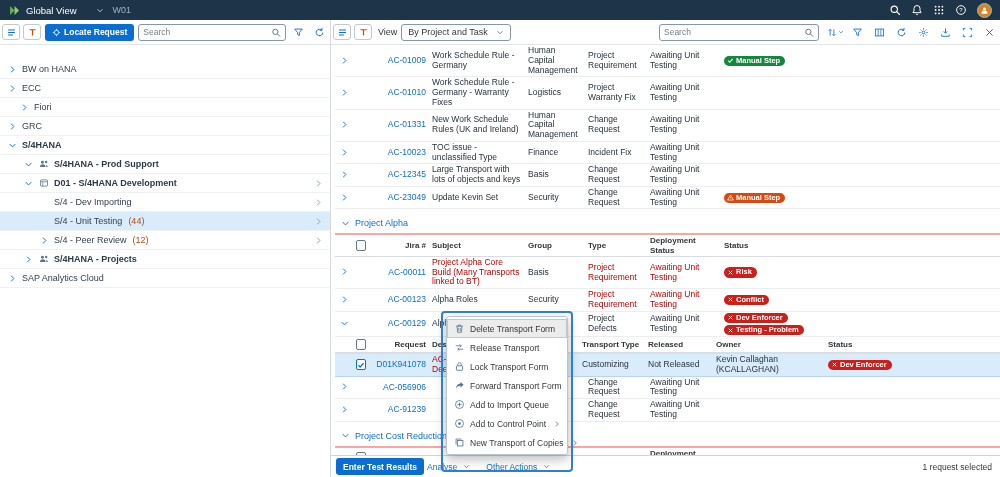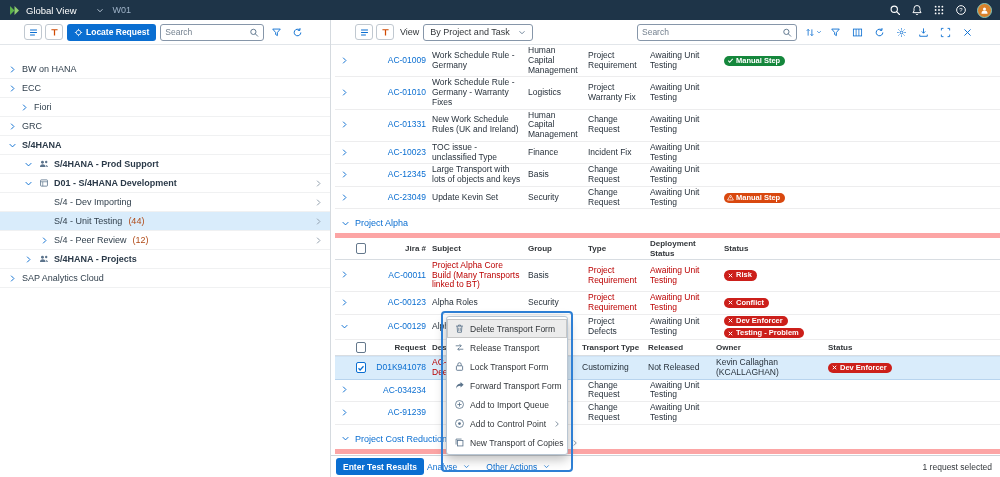--- a/index.html
+++ b/index.html
@@ -16,21 +16,21 @@
   .shell-sys{color:#9fb3c8;margin-left:4px}
   .shell-right{display:flex;align-items:center;gap:9px}
   .shellic{display:inline-flex;width:13px;height:13px;color:#fff;cursor:pointer}
   .shellic svg{width:12px;height:12px}
   .avatar{width:15px;height:15px;border-radius:50%;background:#d9822b;display:inline-flex;align-items:center;justify-content:center;color:#fff;border:1px solid #7fc7c0}
   .avatar svg{width:9px;height:9px}
   
   .body{flex:1;display:flex;min-height:0}
   .lpanel{width:331px;flex:none;border-right:1px solid #d5dadf;display:flex;flex-direction:column;background:#fff}
   .rpanel{flex:1;display:flex;flex-direction:column;min-width:0}
-  .tbar{height:25px;flex:none;border-bottom:1px solid #e2e6ea;display:flex;align-items:center;gap:4px;padding:0 24px;background:#fff}
+  .tbar{height:25px;flex:none;border-bottom:1px solid #e2e6ea;display:flex;align-items:center;gap:4px;padding:0 2px;background:#fff}
   .viewbtn{width:18px;height:16px;border:1px solid #c0c8d0;border-radius:3px;display:inline-flex;align-items:center;justify-content:center;background:#fff;cursor:pointer;flex:none}
   .viewbtn svg{width:10px;height:10px}
   .btn-primary{background:var(--accent,#0a6ed1);color:#fff;border:none;border-radius:3px;height:17px;padding:0 7px;font-size:8.5px;font-weight:bold;display:inline-flex;align-items:center;gap:3px;cursor:pointer;flex:none;font-family:inherit}
   .btn-primary .ic{color:#fff}
   .search{display:inline-flex;align-items:center;border:1px solid #8696a9;border-radius:3px;height:17px;padding:0 4px;background:#fff;flex:1;min-width:0}
   .search input{border:none;outline:none;flex:1;min-width:0;font-size:8.5px;font-family:inherit;color:#28323c;background:transparent}
   .search input::placeholder{color:#74818f}
   .search .ic{color:#5b738b}
   .rpanel .search{flex:0 0 160px}
   .icbtn{display:inline-flex;align-items:center;justify-content:center;width:17px;height:16px;color:var(--accent,#0a6ed1);cursor:pointer;flex:none}
@@ -69,21 +69,21 @@
   .redtx{color:var(--red_text,#bb0000)}
   .badges{display:flex;flex-direction:column;align-items:flex-start;gap:2px}
   .badge{display:inline-flex;align-items:center;gap:2px;padding:1px 5px 1px 3px;border-radius:8px;color:#fff;font-size:7.5px;font-weight:bold;white-space:nowrap;line-height:1.1}
   .badge.positive{background:var(--positive,#15873c)}
   .badge.warning{background:var(--warning,#d9480f)}
   .badge.negative{background:var(--negative,#cc1f1a)}
   .bic{display:inline-flex;width:7px;height:7px}
   .bic svg{width:7px;height:7px}
   .rowchev{color:var(--accent,#0a6ed1);cursor:pointer}
   .rowchev svg{width:9px;height:9px}
-  .stitle{display:flex;align-items:center;gap:4px;color:var(--accent,#0a6ed1);padding:8px 4px 4px 4px;border-bottom:5px solid #fca5a5;cursor:pointer}
+  .stitle{display:flex;align-items:center;gap:4px;color:var(--accent,#0a6ed1);padding:8px 4px 4px 4px;border-bottom:2px solid #fca5a5;cursor:pointer}
   .stitle .chev{color:var(--accent,#0a6ed1)}
   .stitle .chev svg{width:9px;height:9px}
   .cbx{display:inline-flex;width:11px;height:11px;border:1px solid #64788c;border-radius:2px;background:#fff;align-items:center;justify-content:center;cursor:pointer}
   .cbx.on{border-color:var(--accent,#0a6ed1);color:var(--accent,#0a6ed1)}
   .cbx svg{width:8px;height:8px}
   .cbc{display:flex;justify-content:flex-start}
   .selrow{background:var(--selected_row,#d9ecfb);border-bottom:1px solid #b8d4ee;border-top:1px solid #cfe3f5}
   
   .fbar{height:22px;flex:none;border-top:1px solid #cfd4d9;display:flex;align-items:center;padding:0 8px 0 5px;background:#fff}
   .fmenu{color:var(--accent,#0a6ed1);font-weight:normal;font-size:8.5px;display:inline-flex;align-items:center;gap:3px;padding:0 3px;cursor:pointer}
@@ -685,21 +685,21 @@
               </span>
             </span>
           </div>
           <div class="trow">
             <span class="cell"><span class="ic rowchev">
                 <svg viewBox="0 0 16 16">
                   <path d="M5.5 3l5 5-5 5" fill="none" stroke="currentColor" stroke-width="1.7"></path>
                 </svg>
               </span></span>
             <span class="cell cbc"></span>
-            <span class="cell jira"><a class="link">AC-034234</a></span>
+            <span class="cell jira"><a class="link">AC-056906</a></span>
             <span class="cell"></span>
             <span class="cell"></span>
             <span class="cell">Change Request</span>
             <span class="cell">Awaiting Unit Testing</span>
             <span class="cell badges"></span>
           </div>
           <div class="trow">
             <span class="cell"><span class="ic rowchev">
                 <svg viewBox="0 0 16 16">
                   <path d="M5.5 3l5 5-5 5" fill="none" stroke="currentColor" stroke-width="1.7"></path>

